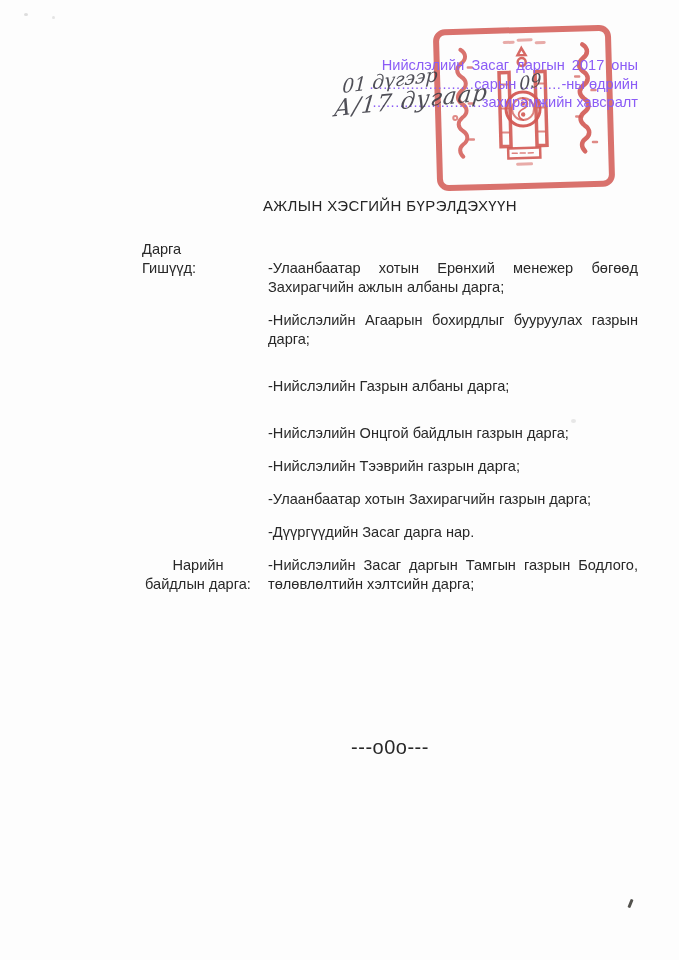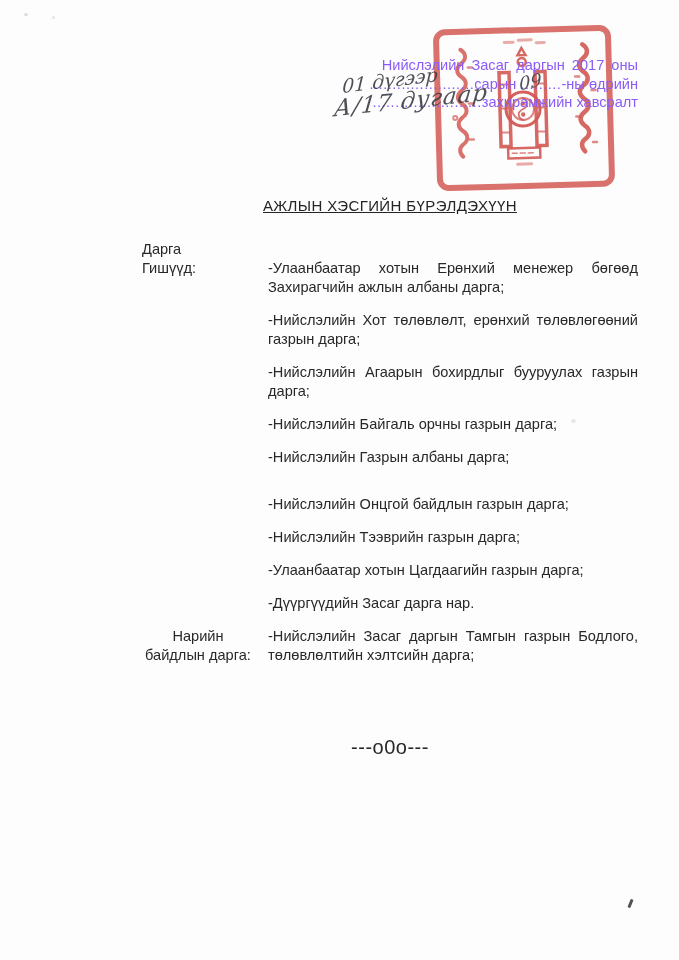--- a/index.html
+++ b/index.html
@@ -53,21 +53,20 @@
 
   
   .doc-title {
     position:absolute;
     top:197px; left:142px;
     width:496px;
     text-align:center;
     font-size:15px;
     letter-spacing:0.4px;
     color:#242424;
-    text-decoration:underline;
   }
   .roster {
     position:absolute;
     top:240px; left:142px;
     width:496px;
     font-size:14.6px;
     line-height:19px;
   }
   .row { display:flex; margin-bottom:14px; }
   .row.tight { margin-bottom:0;gap:24px; }
@@ -154,36 +153,30 @@
       <div class="label">Дарга</div>
       <div class="spacer"></div>
     </div>
 
     <div class="row">
       <div class="label">Гишүүд:</div>
       <div class="spacer"></div>
       <div class="text">-Улаанбаатар хотын Ерөнхий менежер бөгөөд Захирагчийн ажлын албаны дарга;</div>
     </div>
 
-    <div class="row">
-      <div class="label"></div>
-      <div class="spacer"></div>
-      <div class="text">-Нийслэлийн Хот төлөвлөлт, ерөнхий төлөвлөгөөний газрын дарга;</div>
-    </div>
 
     <div class="row">
       <div class="label"></div>
       <div class="spacer"></div>
       <div class="text">-Нийслэлийн Агаарын бохирдлыг бууруулах газрын дарга;</div>
     </div>
 
     <div class="row">
       <div class="label"></div>
       <div class="spacer"></div>
-      <div class="text">-Нийслэлийн Байгаль орчны газрын дарга;</div>
     </div>
 
     <div class="row">
       <div class="label"></div>
       <div class="spacer"></div>
       <div class="text">-Нийслэлийн Газрын албаны дарга;</div>
     </div>
 
     <div class="row">
       <div class="label"></div>
@@ -198,21 +191,21 @@
 
     <div class="row">
       <div class="label"></div>
       <div class="spacer"></div>
       <div class="text">-Нийслэлийн Тээврийн газрын дарга;</div>
     </div>
 
     <div class="row">
       <div class="label"></div>
       <div class="spacer"></div>
-      <div class="text">-Улаанбаатар хотын Цагдаагийн газрын дарга;</div>
+      <div class="text">-Улаанбаатар хотын Захирагчийн газрын дарга;</div>
     </div>
 
     <div class="row">
       <div class="label"></div>
       <div class="spacer"></div>
       <div class="text">-Дүүргүүдийн Засаг дарга нар.</div>
     </div>
 
     <div class="row">
       <div class="label center">Нарийн байдлын дарга:</div>

